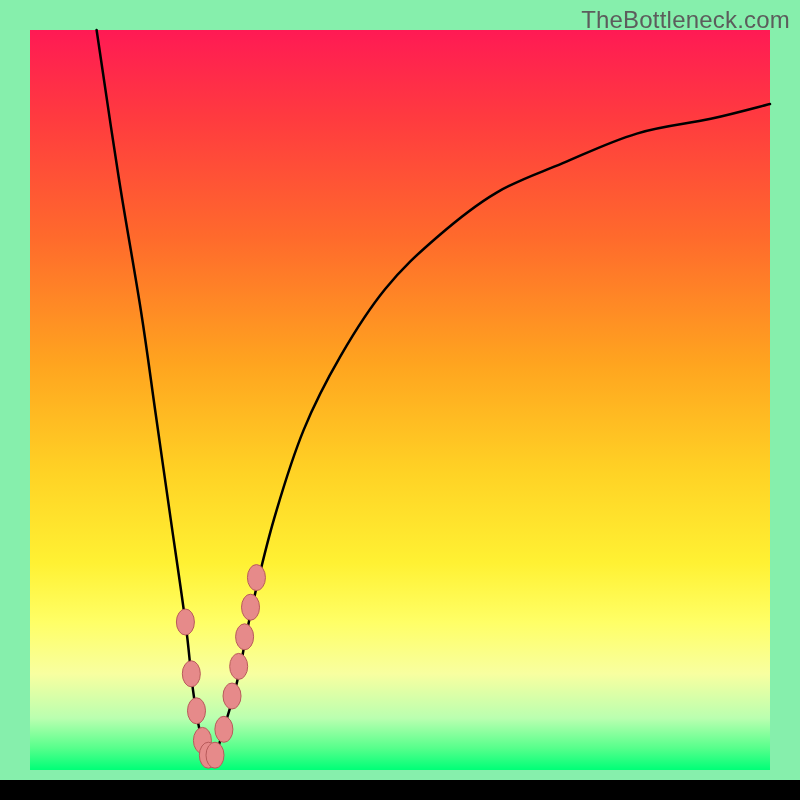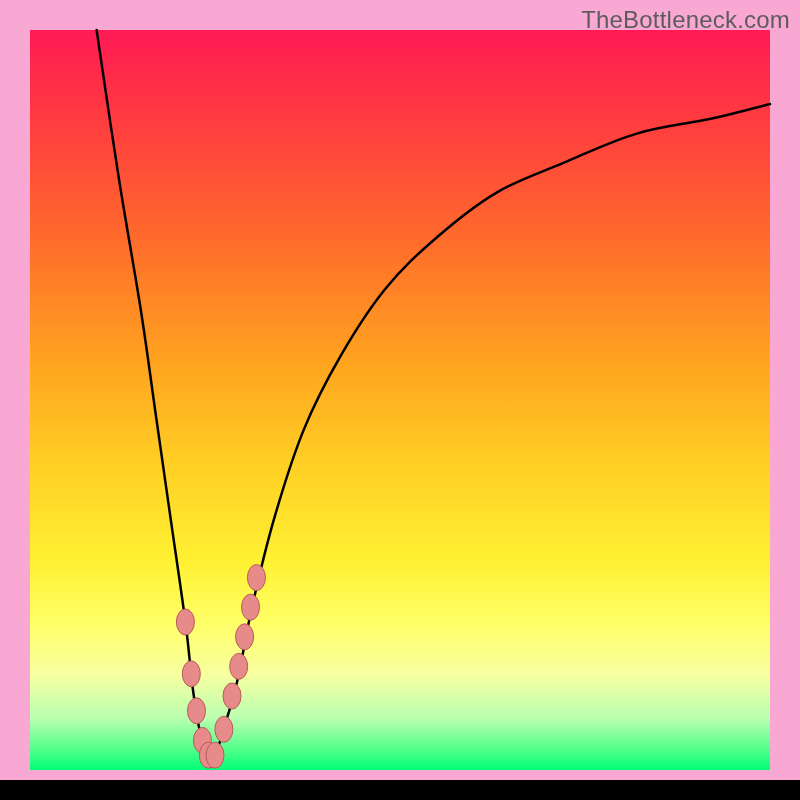--- a/index.html
+++ b/index.html
@@ -8,21 +8,21 @@
     width: 800px;
     height: 800px;
     overflow: hidden;
     background: #000;
     font-family: Arial, Helvetica, sans-serif;
   }
   .frame {
     position: relative;
     width: 800px;
     height: 780px;
-    background: #f9a8d4;
+    background: #86efac;
   }
   .plot-area {
     position: absolute;
     left: 30px;
     top: 30px;
     width: 740px;
     height: 740px;
     background: linear-gradient(
       to bottom,
       #ff1a54 0%,

